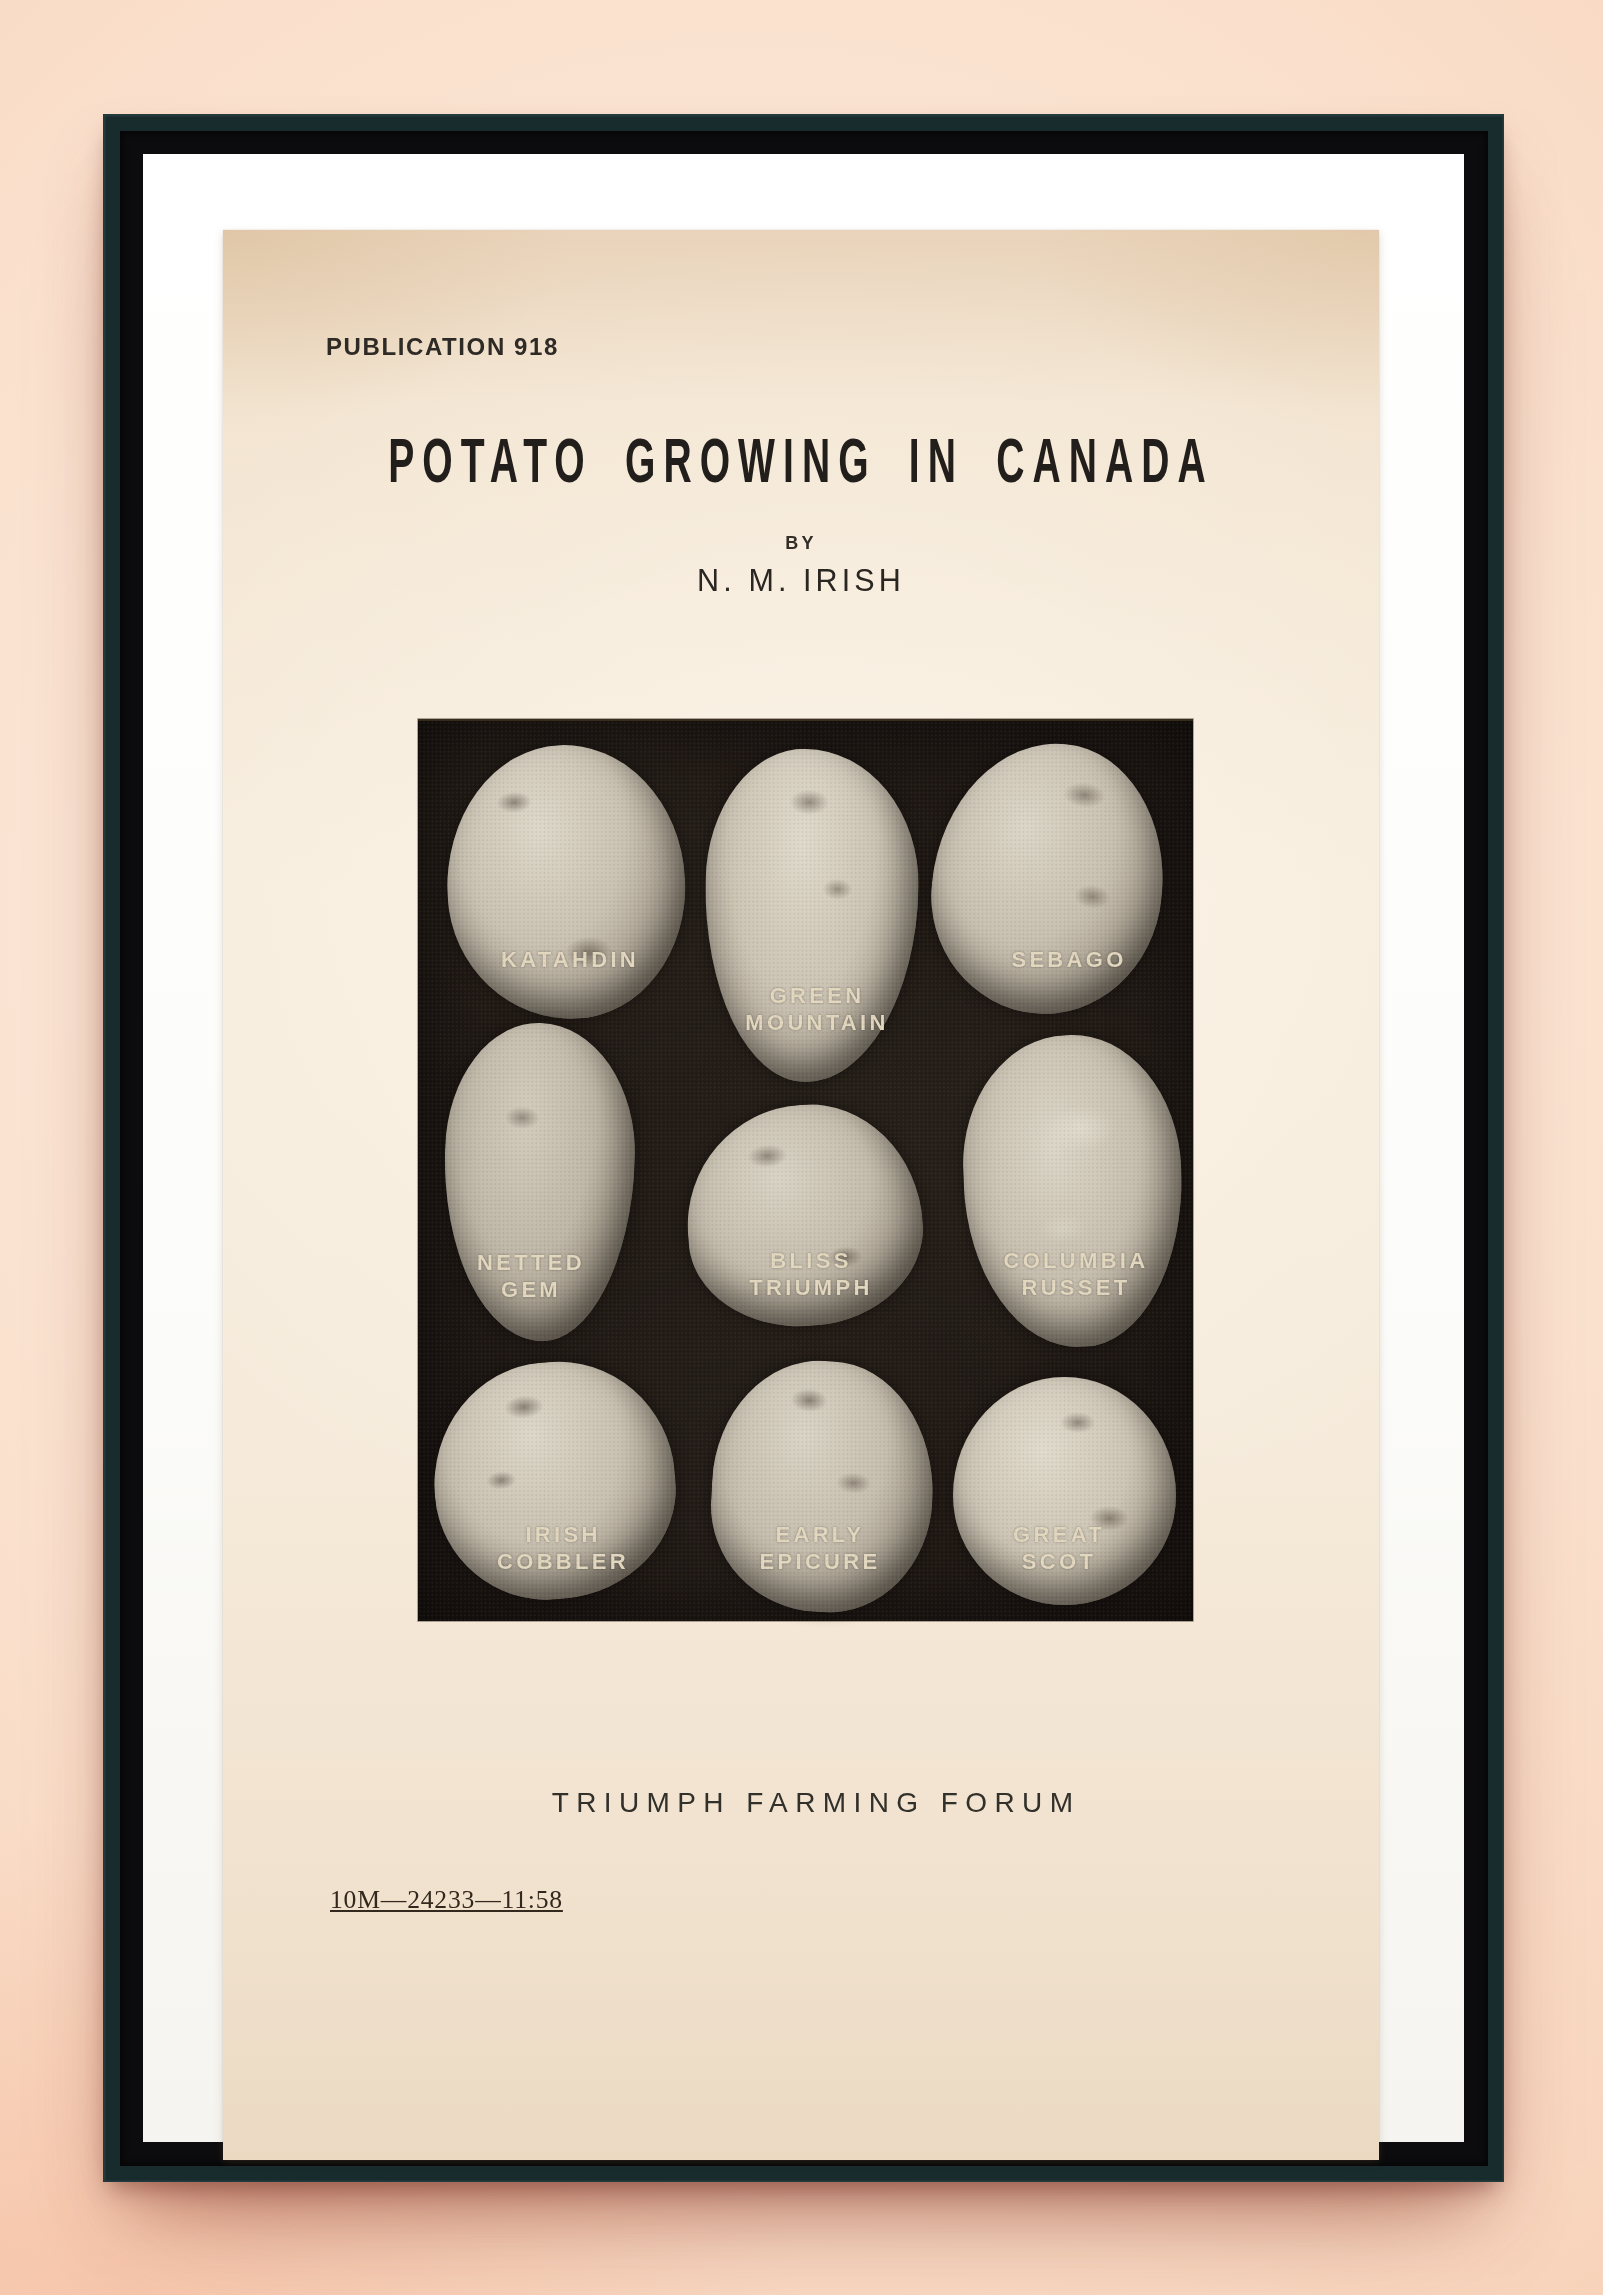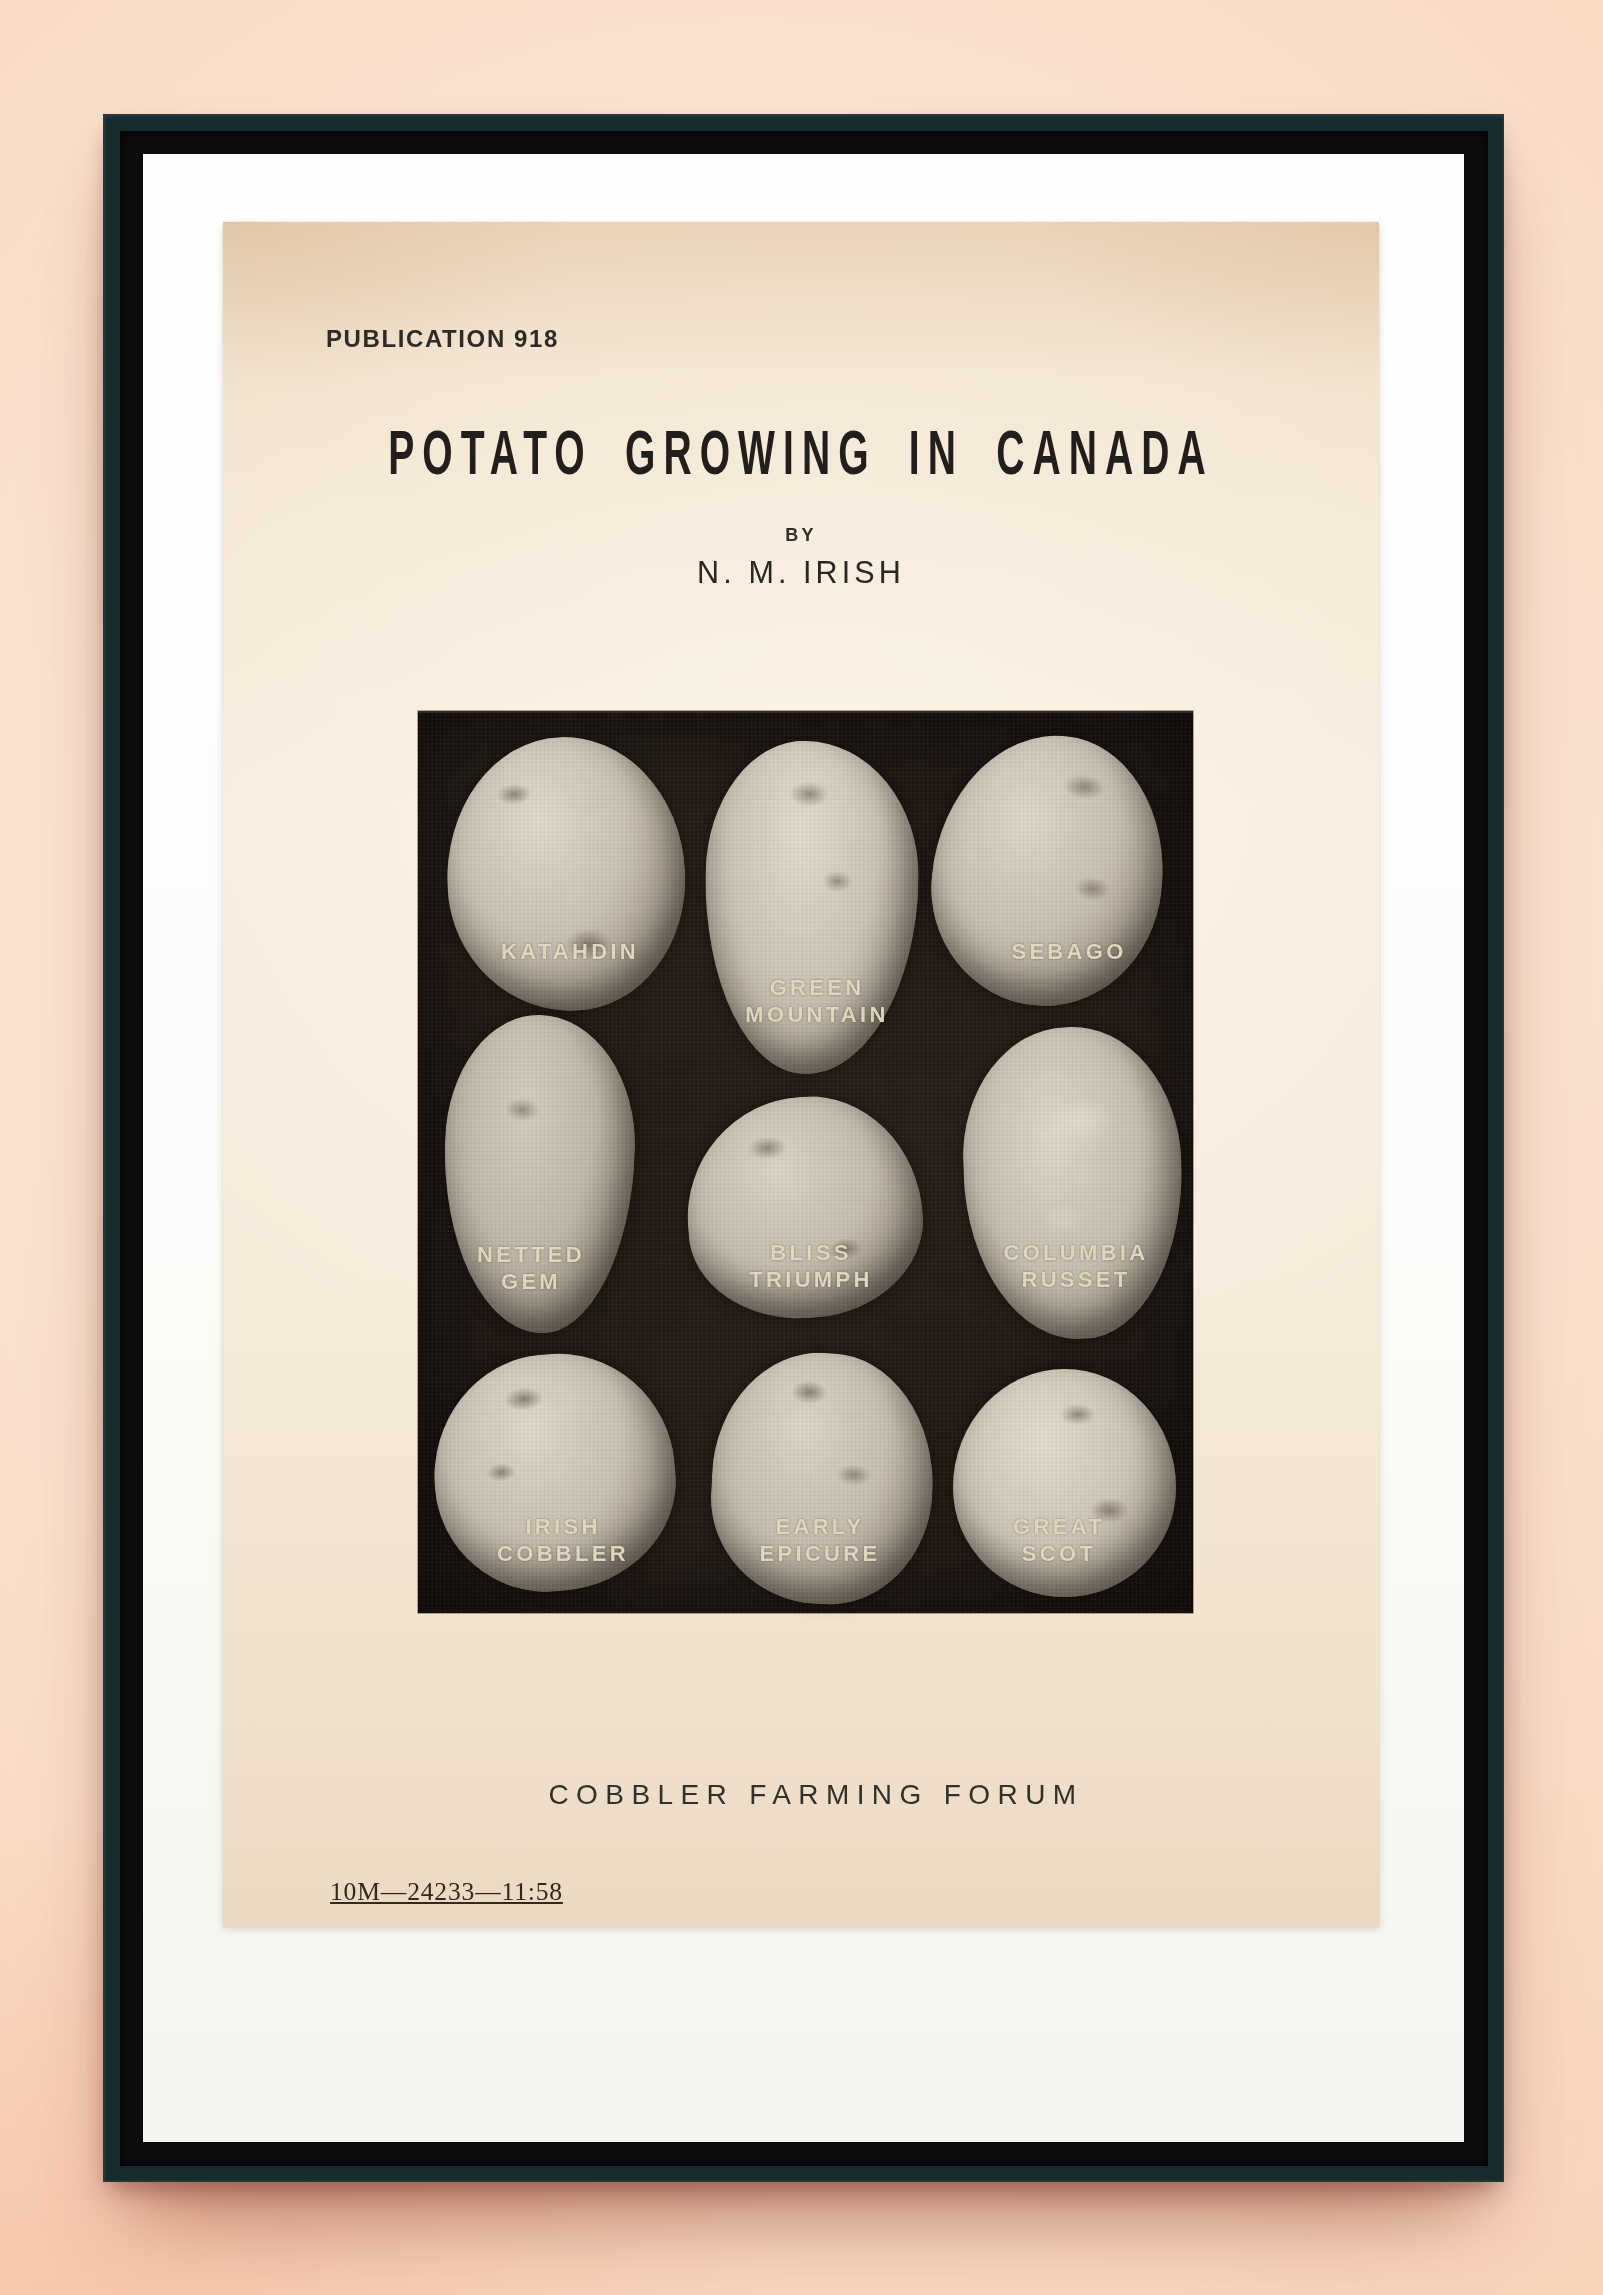--- a/index.html
+++ b/index.html
@@ -16,21 +16,21 @@
       inset 4.1px 4.1px 2.5px -2.5px rgba(95,135,135,0.40),
       inset -3.3px -3.3px 2.5px -2.5px rgba(60,95,95,0.30),
       0 13px 21.4px -6.6px rgba(110,45,35,0.50),
       0 40px 66px -20.6px rgba(150,72,58,0.55),
       0 78px 115px -58px rgba(160,92,70,0.45);
   }
   .bevel{position:absolute;inset:16.5px;background:#0c0c0e;
     box-shadow:inset 0 0 10px rgba(0,0,0,0.85);}
   .mat{position:absolute;inset:40px;
     background:linear-gradient(180deg,#ffffff 0%,#fcfcfa 55%,#f5f4f0 100%);}
-  .paper{position:absolute;left:80px;top:68px;width:1156px;height:1705px;
+  .paper{position:absolute;left:80px;top:76px;width:1156px;height:1930px;
     background:
       radial-gradient(95% 50% at 52% 36%, rgba(255,252,244,0.55), rgba(255,252,244,0) 72%),
       radial-gradient(40% 14% at 0% 0%, rgba(205,170,125,0.30), rgba(205,170,125,0) 75%),
       radial-gradient(40% 14% at 100% 0%, rgba(205,170,125,0.25), rgba(205,170,125,0) 75%),
       linear-gradient(180deg,#e9d3ba 0%,#f3e5d2 9%,#f7ecdc 34%,#f6ebdb 62%,#f0e1cd 88%,#ebd9c2 100%);
     box-shadow:0 2.5px 8.2px rgba(120,90,60,0.22), 0 0 0.8px rgba(120,90,60,0.45);
   }
   
   .pub{position:absolute;left:103px;top:102px;
     font:700 24px/30px "Liberation Sans",sans-serif;letter-spacing:1.6px;color:#2e2a25;}
@@ -193,21 +193,21 @@
           <div class="vlabel l8">
             <span>EARLY</span>
             <span>EPICURE</span>
           </div>
           <div class="vlabel l9">
             <span>GREAT</span>
             <span>SCOT</span>
           </div>
         </div>
 
-        <div class="org">COBBLER FARMING FORUM</div>
+        <div class="org">TRIUMPH FARMING FORUM</div>
 
         <div class="code">10M—24233—11:58</div>
 
       </div>
     </div>
   </div>
 </div>
 
 
 </body></html>

